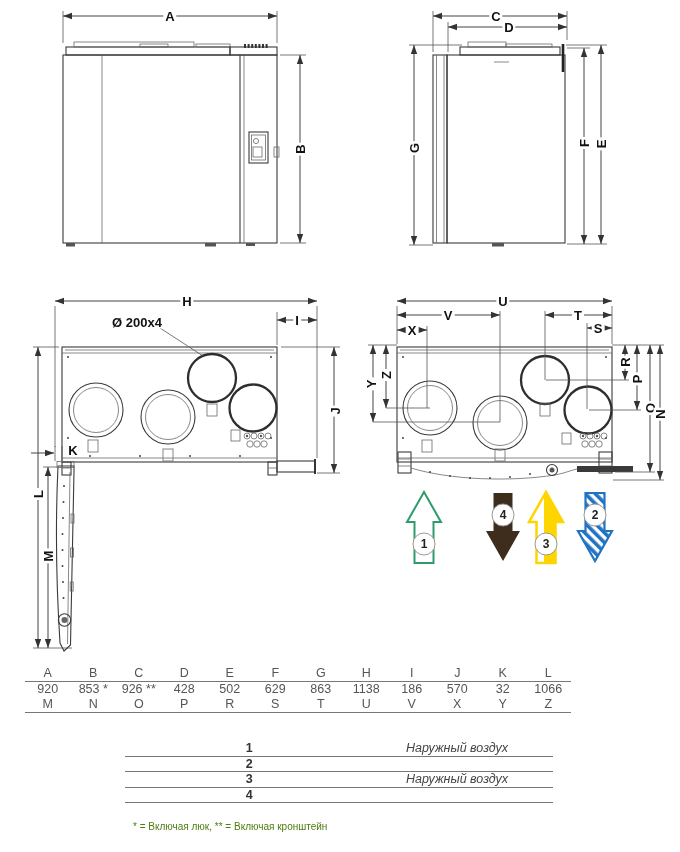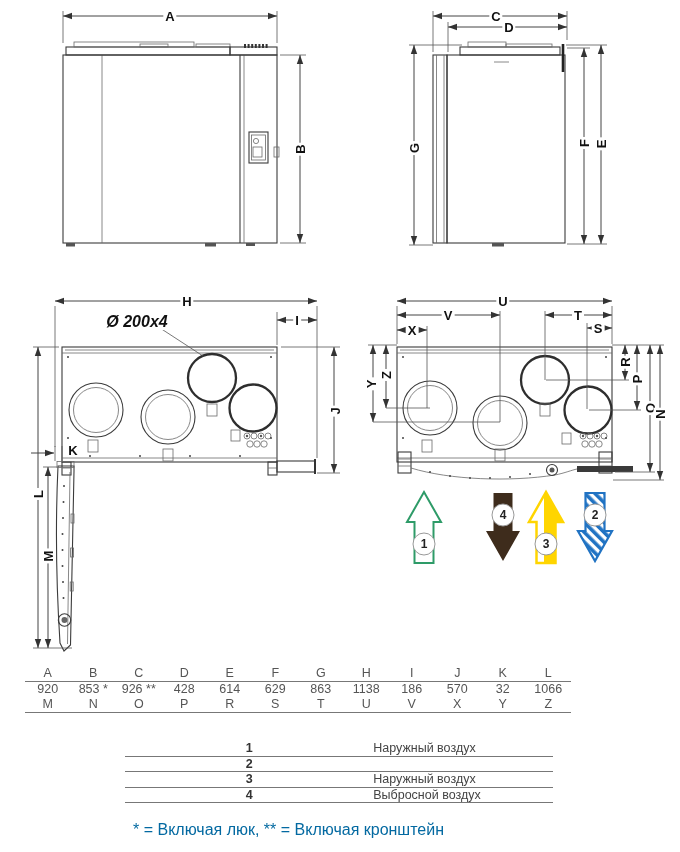--- a/index.html
+++ b/index.html
@@ -7,34 +7,34 @@
         font-family:"Liberation Sans",sans-serif;}
   svg{position:absolute;left:0;top:0;}
   .ln{stroke:#3b3b3b;fill:none;stroke-width:1.1;}
   .lnthin{stroke:#6a6a6a;fill:none;stroke-width:0.8;}
   .lnbold{stroke:#2e2e2e;fill:none;stroke-width:2.3;}
   .dim{stroke:#444;stroke-width:1;fill:none;}
   .ext{stroke:#555;stroke-width:0.8;fill:none;}
   .dl{position:absolute;transform:translate(-50%,-50%);font-weight:bold;font-size:13px;
       color:#111;background:#fff;padding:0 2px;line-height:1;white-space:nowrap;z-index:3;}
   .dl.v{transform:translate(-50%,-50%) rotate(-90deg);}
-  .dl.small{font-size:16px;font-style:italic;}
+  .dl.small{font-size:13px;}
   .numcircle{position:absolute;width:21px;height:21px;border:1px solid #999;border-radius:50%;
       background:#fff;font-weight:bold;font-size:12px;line-height:21px;text-align:center;
       color:#222;transform:translate(-50%,-50%);z-index:4;}
   table.dims{position:absolute;left:25px;top:666px;width:546px;border-collapse:collapse;
       table-layout:fixed;z-index:3;}
   table.dims td{font-size:12.5px;color:#555;text-align:center;padding:0;line-height:15px;}
   table.dims tr.hdr td{border-bottom:1.4px solid #777;}
   .legend{position:absolute;left:125px;top:741px;width:428px;z-index:3;}
   .legend .lrow{display:grid;grid-template-columns:58% 42%;border-bottom:1.2px solid #777;
       font-size:12.5px;color:#444;height:14.5px;line-height:14px;}
   .legend .lnum{text-align:center;font-weight:bold;color:#333;}
-  .legend .llabel{text-align:left;padding-right:12px;}
-  .footnote{position:absolute;left:133px;top:821px;font-size:16px;color:#0369a1;z-index:3;}
+  .legend .llabel{text-align:center;padding-right:12px;font-style:italic;}
+  .footnote{position:absolute;left:133px;top:821px;font-size:10px;color:#4d7c0f;z-index:3;}
 </style>
 </head>
 <body>
 
 <div class="page">
 
 <svg width="680" height="852" viewBox="0 0 680 852">
   <defs>
     <marker id="ae" viewBox="0 0 10 8" refX="9" refY="4" markerWidth="10" markerHeight="8" orient="auto-start-reverse">
       <path d="M0,0.8 L9,4 L0,7.2 Z" fill="#333"></path>
@@ -311,21 +311,21 @@
     <td>I</td>
     <td>J</td>
     <td>K</td>
     <td>L</td>
   </tr>
   <tr>
     <td>920</td>
     <td>853 *</td>
     <td>926 **</td>
     <td>428</td>
-    <td>614</td>
+    <td>502</td>
     <td>629</td>
     <td>863</td>
     <td>1138</td>
     <td>186</td>
     <td>570</td>
     <td>32</td>
     <td>1066</td>
   </tr>
   <tr class="hdr">
     <td>M</td>
@@ -351,19 +351,18 @@
   </div>
   <div class="lrow">
     <div class="lnum">2</div>
   </div>
   <div class="lrow">
     <div class="lnum">3</div>
     <div class="llabel">Наружный воздух</div>
   </div>
   <div class="lrow">
     <div class="lnum">4</div>
-    <div class="llabel">Выбросной воздух</div>
   </div>
 </div>
 
 <div class="footnote">* = Включая люк, ** = Включая кронштейн</div>
 
 </div>
 
 </body></html>

